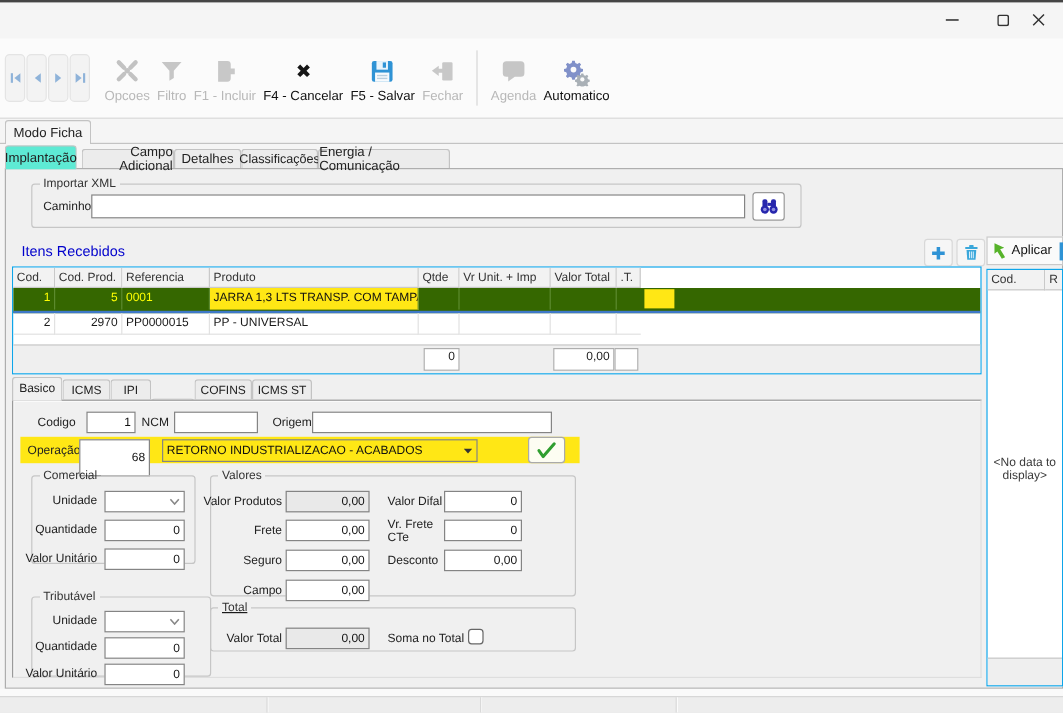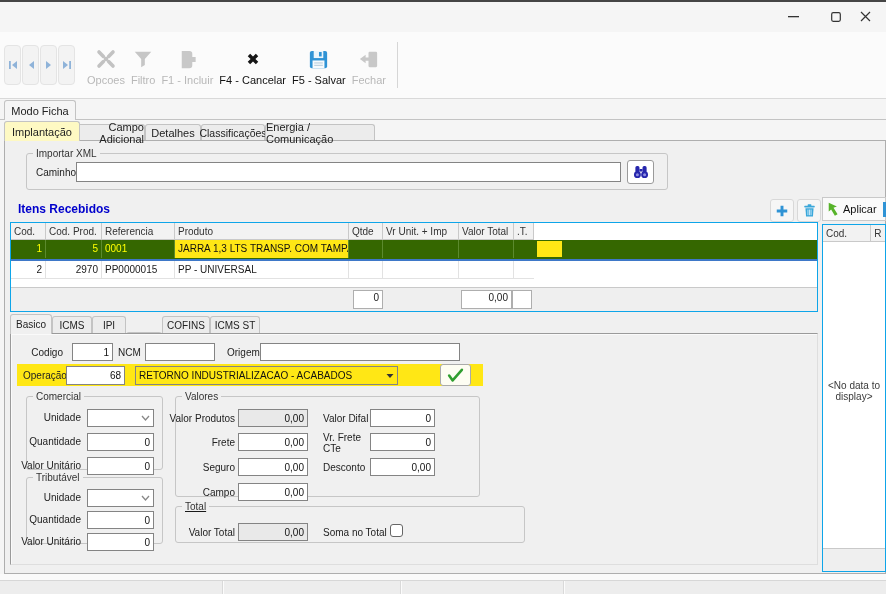--- a/index.html
+++ b/index.html
@@ -166,29 +166,52 @@
           <svg width="23" height="23" viewBox="0 0 24 24">
             <g fill="#c8c8c8">
               <rect x="12" y="4" width="9" height="16" rx="1.2"></rect>
               <path d="M3 11.5l6-4.5v2.8h6v3.4H9V16z"></path>
             </g>
           </svg>
         </span>
       <span class="tl">Fechar</span>
     </div>
     <div class="tsep"></div>
+    <div class="tbtn dis">
+      <span class="ic">
+          <svg width="24" height="24" viewBox="0 0 24 24">
+            <path d="M6 4h12a3 3 0 013 3v7a3 3 0 01-3 3h-5l-5.5 4v-4H6a3 3 0 01-3-3V7a3 3 0 013-3z" fill="#c6c6c6"></path>
+          </svg>
+        </span>
+      <span class="tl">Agenda</span>
+    </div>
+    <div class="tbtn">
+      <span class="ic">
+          <svg width="25" height="25" viewBox="0 0 24 24">
+        <g fill="#8191c9">
+              <path d="M8.5 3.5h2l.5 1.8 1.7.7 1.5-1 1.4 1.4-1 1.5.7 1.7 1.8.5v2l-1.8.5-.7 1.7 1 1.5-1.4 1.4-1.5-1-1.7.7-.5 1.8h-2L8 16.9l-1.7-.7-1.5 1-1.4-1.4 1-1.5-.7-1.7-1.8-.5v-2l1.8-.5.7-1.7-1-1.5 1.4-1.4 1.5 1 1.7-.7z"></path>
+            </g>
+        <circle cx="9.5" cy="10.5" r="2.3" fill="#fbfbfb"></circle>
+        <g fill="#a9b0b6">
+              <path d="M15.8 13.6h1.6l.4 1.4 1.3.5 1.2-.8 1.1 1.1-.8 1.2.5 1.3 1.4.4v1.6l-1.4.4-.5 1.3.8 1.2-1.1 1.1-1.2-.8-1.3.5-.4 1.4h-1.6l-.4-1.4-1.3-.5-1.2.8-1.1-1.1.8-1.2-.5-1.3-1.4-.4v-1.6l1.4-.4.5-1.3-.8-1.2 1.1-1.1 1.2.8 1.3-.5z"></path>
+            </g>
+        <circle cx="16.6" cy="18.4" r="1.7" fill="#fbfbfb"></circle>
+      </svg>
+        </span>
+      <span class="tl">Automatico</span>
+    </div>
   </div>
 
   <div class="hline" style="left:0;top:117px;width:886px;z-index:1;"></div>
   <div class="tab" style="left:4px;top:98px;width:72px;height:20px;background:#f5f5f5;z-index:2;">
     <span>Modo Ficha</span>
   </div>
 
   <div class="abs panel"></div>
-  <div class="tab" style="left:4px;top:119px;width:76px;height:20px;background:#fef9c3;z-index:3;text-align:right;">
+  <div class="tab" style="left:4px;top:119px;width:60px;height:20px;background:#5eead4;z-index:3;text-align:right;">
       <span>Implantação</span>
     </div>
   <div class="tab" style="left:68px;top:122px;width:77px;height:16px;text-align:right;">
       <span>Campo Adicional</span>
     </div>
   <div class="tab" style="left:145px;top:122px;width:56px;height:16px;">
       <span>Detalhes</span>
     </div>
   <div class="tab" style="left:201px;top:122px;width:64px;height:16px;font-size:10.5px;">
       <span>Classificações</span>
@@ -209,21 +232,21 @@
           <rect x="14" y="4" width="5.5" height="9" rx="2.2"></rect>
           <rect x="10" y="8" width="4" height="3.4"></rect>
           <circle cx="7.2" cy="15.5" r="4.6"></circle>
           <circle cx="16.8" cy="15.5" r="4.6"></circle>
           <circle cx="7.2" cy="15.5" r="2" fill="#8e8ee0"></circle>
           <circle cx="16.8" cy="15.5" r="2" fill="#8e8ee0"></circle>
         </g>
       </svg>
   </div>
 
-  <div class="lbl" style="left:18px;top:200px;font-size:12px;font-weight:bold;color:#0000cc;">Itens Recebidos</div>
+  <div class="lbl" style="left:18px;top:200px;font-size:12px;font-weight:normal;color:#0000cc;">Itens Recebidos</div>
   <div class="sbtn" style="left:770px;top:197px;width:24px;height:23px;">
     <svg width="14" height="14" viewBox="0 0 24 24">
         <path d="M9.5 3h5v6.5H21v5h-6.5V21h-5v-6.5H3v-5h6.5z" fill="#2f93d5"></path>
       </svg>
   </div>
   <div class="sbtn" style="left:797px;top:197px;width:24px;height:23px;">
     <svg width="15" height="15" viewBox="0 0 24 24">
         <g fill="#3aa7da">
           <rect x="9" y="2" width="6" height="3" rx="1"></rect>
           <rect x="3.5" y="4.5" width="17" height="2.6" rx="1.3"></rect>
@@ -297,21 +320,21 @@
 
   <span class="lbl lblr" style="left:20px;top:345px;width:43px;">Codigo</span>
   <input class="ibox num" style="left: 72px; top: 341px; width: 41px;" value="1">
   <span class="lbl" style="left:118px;top:345px;">NCM</span>
   <input class="ibox" style="left: 145px; top: 341px; width: 70px;" value="">
   <span class="lbl" style="left:227px;top:345px;">Origem</span>
   <input class="ibox" style="left: 260px; top: 341px; width: 200px;" value="">
 
   <div class="abs ylw" style="left:17px;top:362px;width:466px;height:22px;"></div>
   <span class="lbl" style="left:23px;top:368px;">Operação</span>
-  <input class="ibox num" style="left: 66px; top: 364px; width: 59px; height: 19px;" value="68">
+  <input class="ibox num" style="left: 66px; top: 364px; width: 59px; height: 31px;" value="68">
   <div class="combo ylw" style="left:135px;top:364px;width:263px;height:19px;justify-content:space-between;padding-left:3px;">
     <span style="font-size:10px;color:#111;white-space:nowrap;overflow:hidden;">RETORNO INDUSTRIALIZACAO - ACABADOS</span>
     <svg width="8" height="6" viewBox="0 0 8 6">
         <path d="M0.5 1l3.5 4 3.5-4" fill="#333"></path>
       </svg>
   </div>
   <div class="sbtn" style="left:440px;top:362px;width:31px;height:22px;background:#fdfdf2;border-color:#aaa;">
     <svg width="17" height="15" viewBox="0 0 24 20">
         <path d="M3 10l5 7L21 2" stroke="#2f9e2f" stroke-width="3.6" fill="none" stroke-linecap="round" stroke-linejoin="round"></path>
       </svg>
@@ -343,35 +366,35 @@
     <input class="ibox num" style="left: 62px; top: 81px; width: 70px;" value="0,00">
 
     <span class="lbl" style="left:147px;top:11px;">Valor Difal</span>
     <input class="ibox num" style="left: 194px; top: 7px; width: 65px;" value="0">
     <span class="lbl" style="left:147px;top:30px;width:44px;white-space:normal;line-height:11px;">Vr. Frete CTe</span>
     <input class="ibox num" style="left: 194px; top: 31px; width: 65px;" value="0">
     <span class="lbl" style="left:147px;top:60px;">Desconto</span>
     <input class="ibox num" style="left: 194px; top: 56px; width: 65px;" value="0,00">
   </fieldset>
 
-  <fieldset class="grp" style="left:26px;top:470px;width:137px;height:72px;">
+  <fieldset class="grp" style="left:26px;top:490px;width:150px;height:72px;">
     <legend>Tributável</legend>
     <span class="lbl lblr" style="left:-8px;top:9px;width:62px;">Unidade</span>
     <div class="combo" style="left:60px;top:6px;width:67px;">
       <svg width="9" height="6" viewBox="0 0 8 6">
           <path d="M0.5 1l3.5 4 3.5-4" fill="none" stroke="#888" stroke-width="1.3"></path>
         </svg>
     </div>
     <span class="lbl lblr" style="left:-8px;top:31px;width:62px;">Quantidade</span>
     <input class="ibox num" style="left: 60px; top: 28px; width: 67px;" value="0">
     <span class="lbl lblr" style="left:-12px;top:53px;width:66px;">Valor Unitário</span>
     <input class="ibox num" style="left: 60px; top: 50px; width: 67px;" value="0">
   </fieldset>
 
-  <fieldset class="grp" style="left:175px;top:499px;width:350px;height:42px;text-decoration:underline;">
+  <fieldset class="grp" style="left:175px;top:499px;width:305px;height:42px;text-decoration:underline;">
     <legend>Total</legend>
     <span class="lbl lblr" style="left:-18px;top:15px;width:77px;">Valor Total</span>
     <input class="ibox num ro" style="left: 62px; top: 11px; width: 70px;" value="0,00">
     <span class="lbl" style="left:147px;top:15px;">Soma no Total</span>
     <span class="abs" style="left:214px;top:12px;width:13px;height:13px;background:#fff;border:1.4px solid #666;border-radius:3px;"></span>
   </fieldset>
 
   <div class="abs" style="left:822px;top:195px;width:64px;height:24px;background:#fafafa;border:1px solid #c9c9c9;display:flex;align-items:center;">
     <svg width="13" height="15" viewBox="0 0 18 22" style="margin:0 3px 0 4px;">
         <path d="M2 1l12 5.5-5 2L15 18l-4 2-5.5-9L2 14z" fill="#57b32a"></path>

